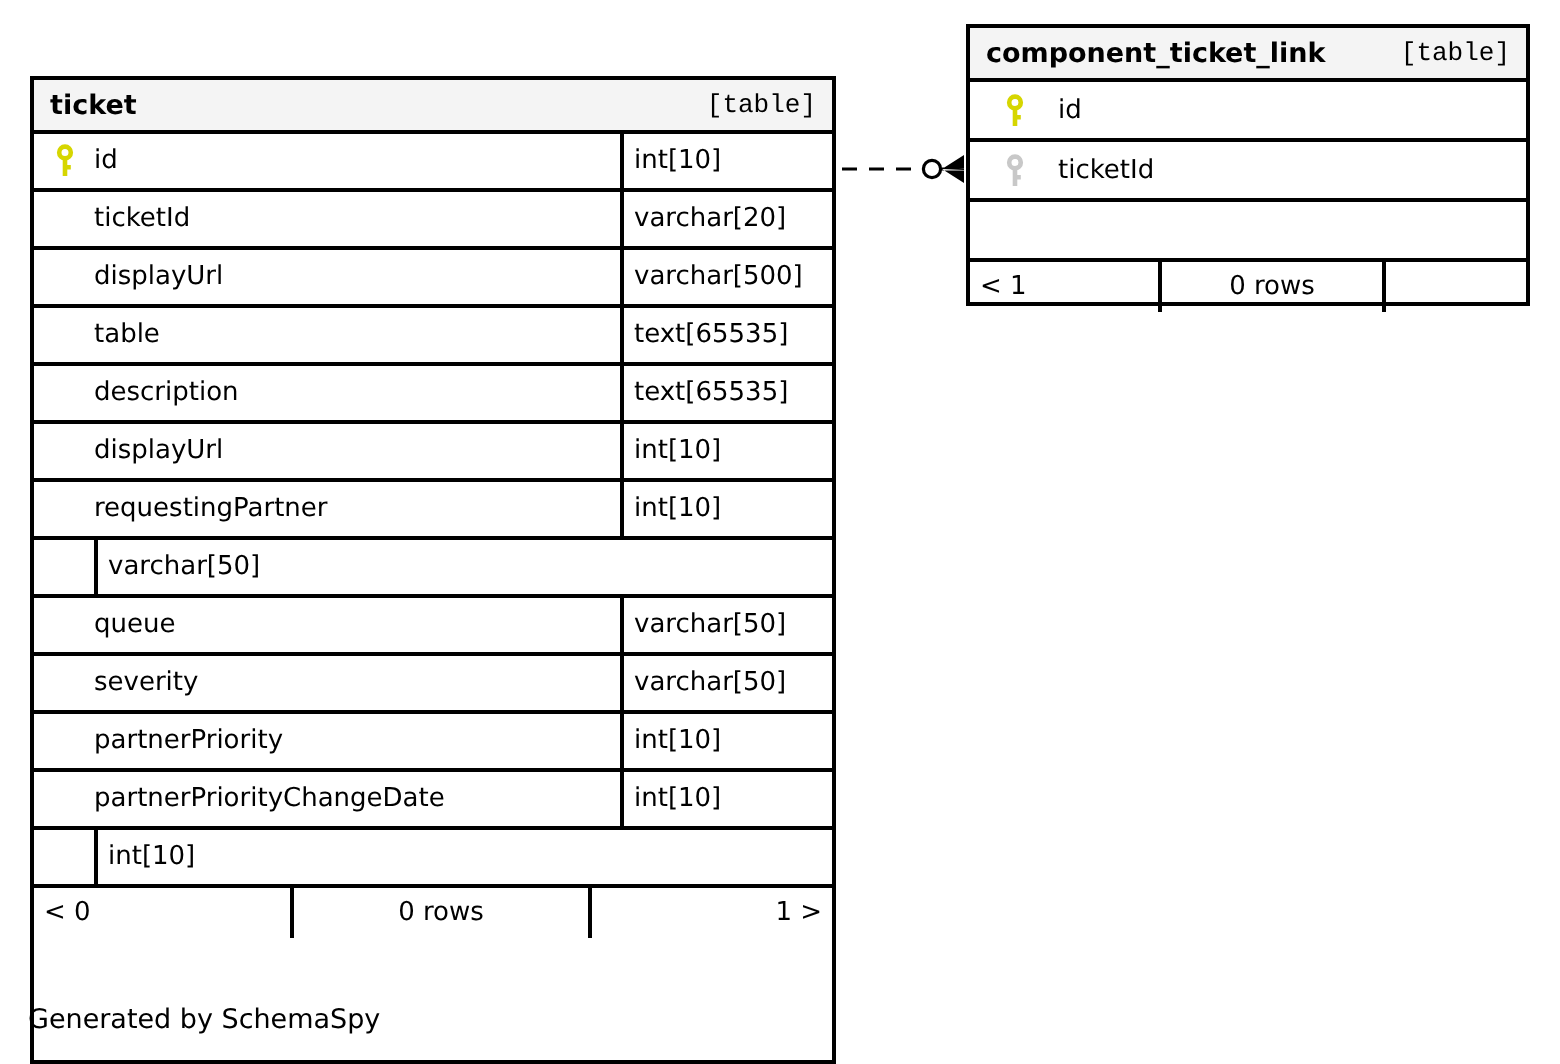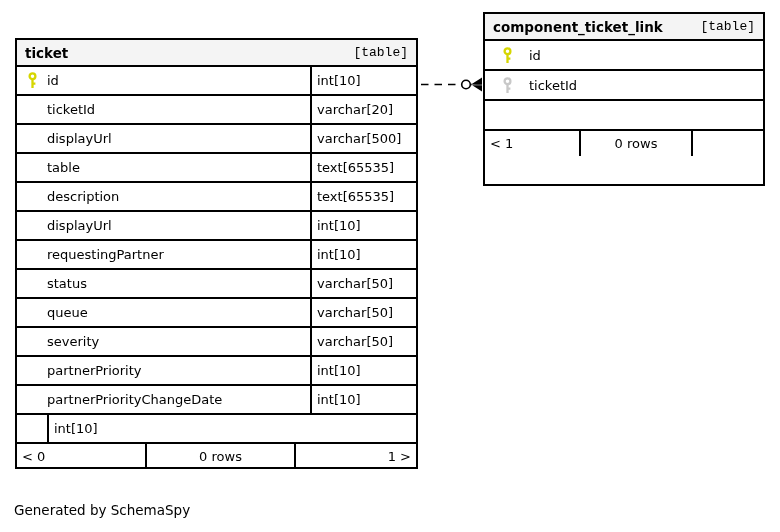--- a/index.html
+++ b/index.html
@@ -5,22 +5,22 @@
   html,body{margin:0;padding:0;}
   body{
     width:780px;height:532px;background:#ffffff;position:relative;overflow:hidden;
     font-family:"DejaVu Sans","Liberation Sans",sans-serif;
     font-size:13px;color:#000;
   }
   .canvas{position:absolute;inset:0;}
   .table-box{
     position:absolute;border:2px solid #000;background:#fff;box-sizing:border-box;
   }
-  .tb-ticket{left:15px;top:38px;width:403px;height:431px;}
-  .tb-ctl{left:483px;top:12px;width:282px;height:174px;}
+  .tb-ticket{left:15px;top:38px;width:403px;height:494px;}
+  .tb-ctl{left:483px;top:12px;width:282px;height:141px;}
   .thead{
     background:#f4f4f4;border-bottom:2px solid #000;
     display:flex;justify-content:space-between;align-items:center;
     height:27px;padding:0 8px;box-sizing:border-box;
   }
   .tname{font-weight:bold;font-size:13.5px;}
   .ttag{font-size:13px;font-family:Liberation Mono, monospace;}
   .trow{
     display:flex;align-items:stretch;border-bottom:2px solid #000;
     height:29px;box-sizing:border-box;
@@ -113,21 +113,20 @@
     </div>
 
     <div class="trow">
       <span class="kc"></span>
       <span class="cn">requestingPartner</span>
       <span class="ct">int[10]</span>
     </div>
 
     <div class="trow">
       <span class="kc"></span>
-      <span class="cn">status</span>
       <span class="ct">varchar[50]</span>
     </div>
 
     <div class="trow">
       <span class="kc"></span>
       <span class="cn">queue</span>
       <span class="ct">varchar[50]</span>
     </div>
 
     <div class="trow">

